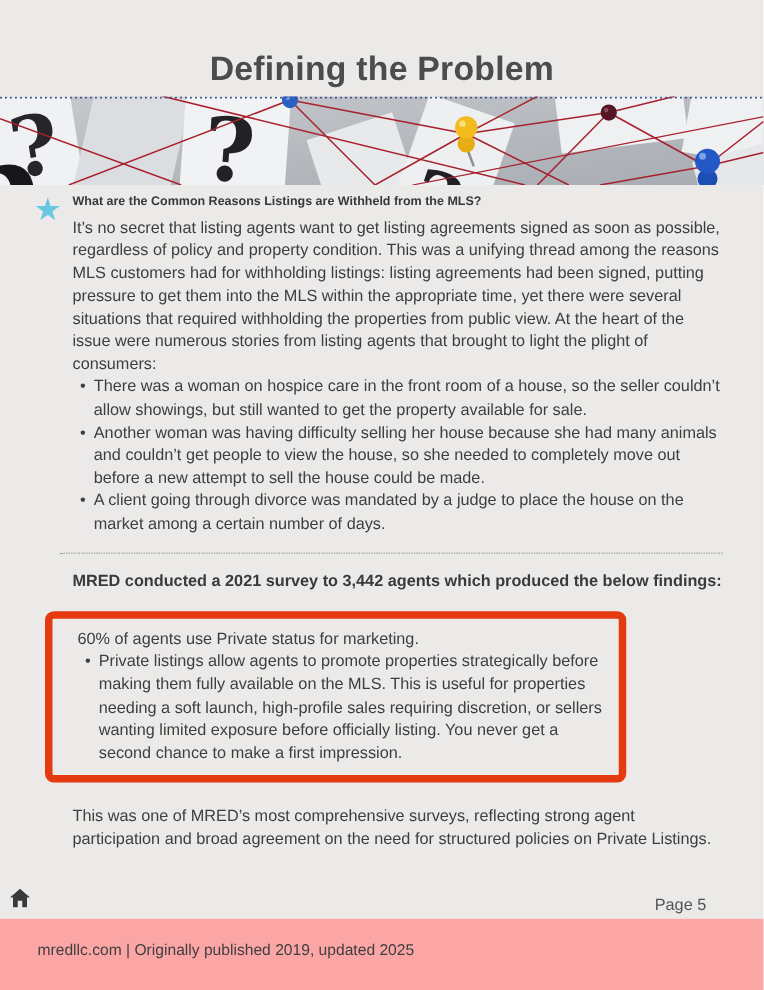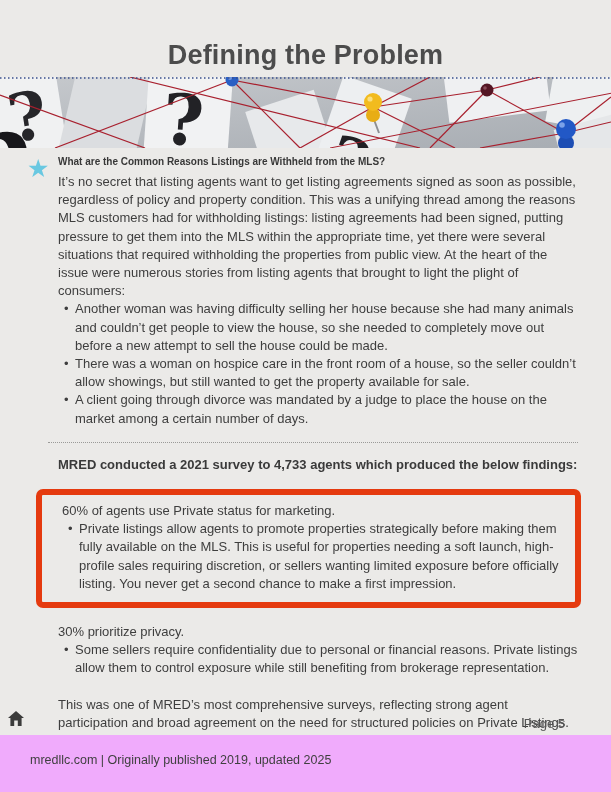--- a/index.html
+++ b/index.html
@@ -25,31 +25,31 @@
 
   ul.blist { list-style:none; }
   ul.blist li { position:relative; padding-left:17px; }
   ul.blist li::before { content:"•"; position:absolute; left:6px; top:0; color:#3e3e3e; }
 
   .dotted-divider { border:none; border-top:1.5px dotted #9a9a98; margin:14px 0 0 -10px; width:530px; }
 
   .survey-lead { font-weight:700; color:#3a3a3a; margin-top:13px; }
 
   .highlight-box { border:6px solid #e53a0f; border-radius:7px; margin:15px 0 0 -22px;
-                   padding:7px 4px 9px 20px; width:545px; background:#ebeae8; }
+                   padding:7px 4px 9px 20px; width:465px; background:#ebeae8; }
 
   .stat-block { margin-top:15px; }
 
   .closing { margin-top:18px; }
 
   .home-icon { position:absolute; left:8px; top:711px; width:16px; height:15px; }
 
   .page-number { position:absolute; right:46px; top:716px; font-size:13px; color:#555555; }
 
-  .footer-bar { position:absolute; left:0; top:735px; width:611px; height:57px; background:#f0abfc; }
+  .footer-bar { position:absolute; left:0; top:735px; width:611px; height:57px; background:#fca5a5; }
   .footer-text { position:absolute; left:30px; top:18px; font-size:12.5px; color:#3f3f3f; }
 </style>
 </head>
 <body>
 
 <div class="page">
   <div class="slide">
 
     <h1 class="page-title">Defining the Problem</h1>
 
@@ -137,42 +137,36 @@
       </svg>
     </div>
 
     <span class="star-icon">★</span>
 
     <div class="content">
       <h2>What are the Common Reasons Listings are Withheld from the MLS?</h2>
       <p>It’s no secret that listing agents want to get listing agreements signed as soon as possible, regardless of policy and property condition. This was a unifying thread among the reasons MLS customers had for withholding listings: listing agreements had been signed, putting pressure to get them into the MLS within the appropriate time, yet there were several situations that required withholding the properties from public view. At the heart of the issue were numerous stories from listing agents that brought to light the plight of consumers:</p>
 
       <ul class="blist">
+        <li>There was a woman on hospice care in the front room of a house, so the seller couldn’t allow showings, but still wanted to get the property available for sale.</li>
         <li>Another woman was having difficulty selling her house because she had many animals and couldn’t get people to view the house, so she needed to completely move out before a new attempt to sell the house could be made.</li>
-        <li>There was a woman on hospice care in the front room of a house, so the seller couldn’t allow showings, but still wanted to get the property available for sale.</li>
         <li>A client going through divorce was mandated by a judge to place the house on the market among a certain number of days.</li>
       </ul>
 
       <hr class="dotted-divider">
 
-      <p class="survey-lead">MRED conducted a 2021 survey to 4,733 agents which produced the below findings:</p>
+      <p class="survey-lead">MRED conducted a 2021 survey to 3,442 agents which produced the below findings:</p>
 
       <div class="highlight-box">
         <p>60% of agents use Private status for marketing.</p>
         <ul class="blist">
           <li>Private listings allow agents to promote properties strategically before making them fully available on the MLS. This is useful for properties needing a soft launch, high-profile sales requiring discretion, or sellers wanting limited exposure before officially listing. You never get a second chance to make a first impression.</li>
         </ul>
       </div>
 
-      <div class="stat-block">
-        <p>30% prioritize privacy.</p>
-        <ul class="blist">
-          <li>Some sellers require confidentiality due to personal or financial reasons. Private listings allow them to control exposure while still benefiting from brokerage representation.</li>
-        </ul>
-      </div>
 
       <p class="closing">This was one of MRED’s most comprehensive surveys, reflecting strong agent participation and broad agreement on the need for structured policies on Private Listings.</p>
     </div>
 
     <svg class="home-icon" viewBox="0 0 16 15">
       <path d="M8 0 L16 7 H13.6 V15 H9.8 V9.6 H6.2 V15 H2.4 V7 H0 Z" fill="#3b3b3b"></path>
     </svg>
 
     <span class="page-number">Page 5</span>
   </div>

